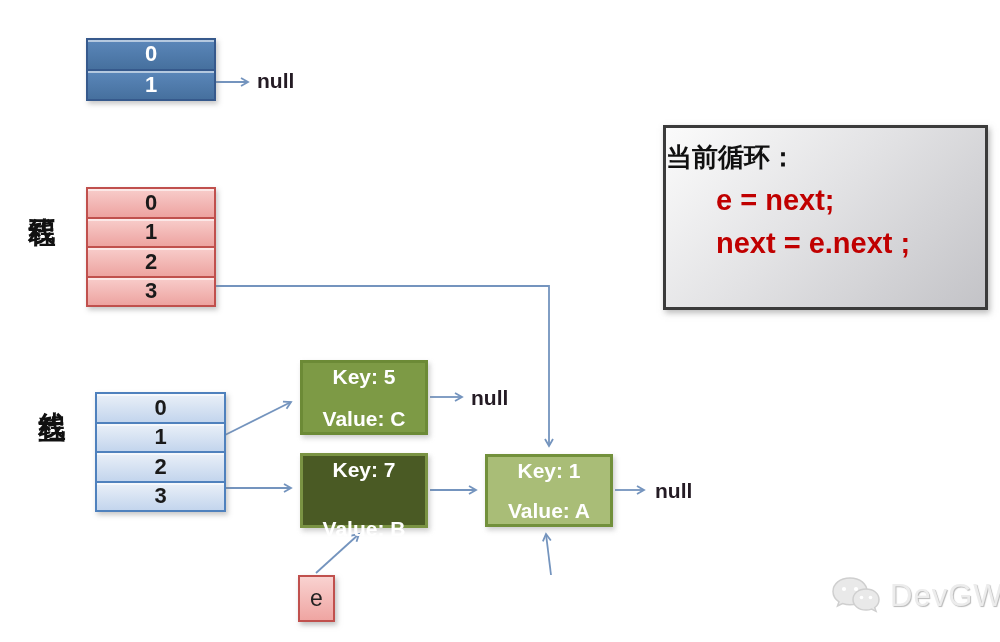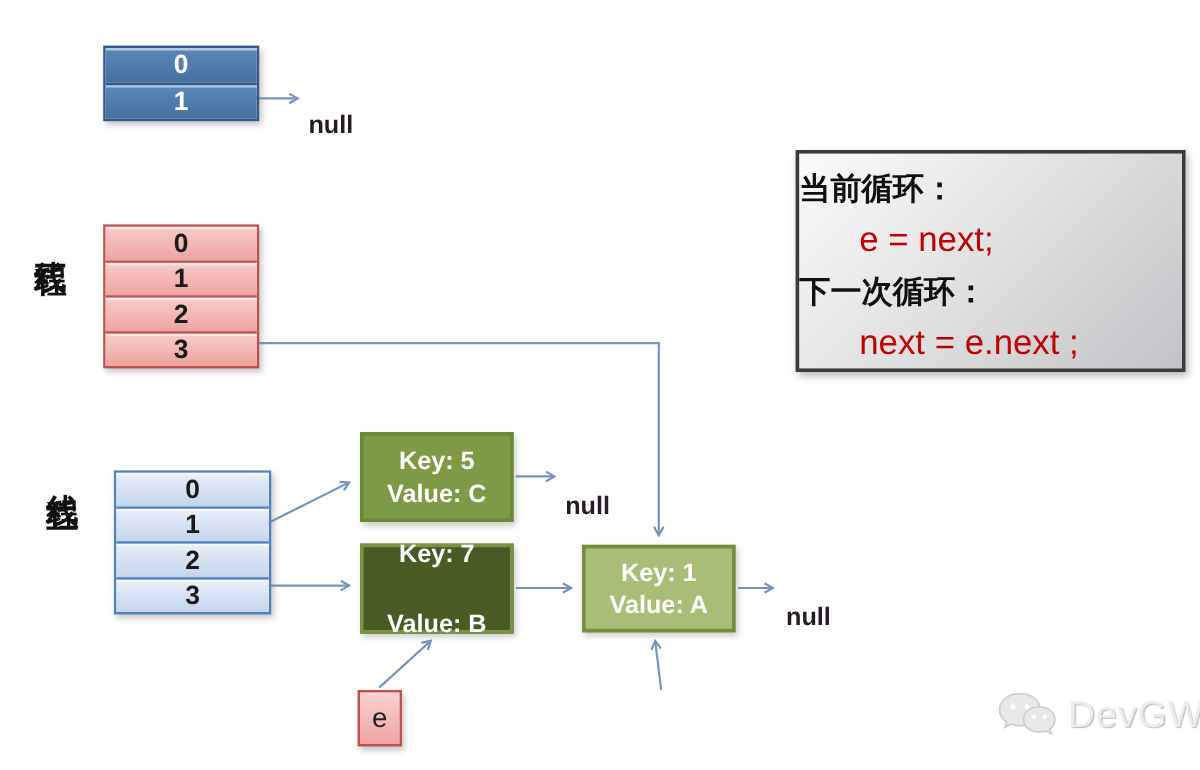--- a/index.html
+++ b/index.html
@@ -17,43 +17,43 @@
     box-shadow:inset 0 2px 0 rgba(255,255,255,.55);}
   .tbl-darkblue{border:2px solid #36598C;}
   .tbl-darkblue .cell{background:linear-gradient(#5b87ba,#46709e);color:#fff;border-top:2px solid #36598C;}
   .tbl-pink{border:2px solid #C0504D;}
   .tbl-pink .cell{background:linear-gradient(#f8cdcb,#eda3a0);color:#1a1a1a;border-top:2px solid #C0504D;}
   .tbl-lightblue{border:2px solid #4F81BD;}
   .tbl-lightblue .cell{background:linear-gradient(#eaf0f8,#c3d5ed);color:#1a1a1a;border-top:2px solid #4F81BD;}
   .cell-table .cell:first-child{border-top:none;}
 
   
-  .node{position:absolute;display:flex;flex-direction:column;align-items:center;justify-content:center;
+  .node{position:absolute;display:flex;flex-direction:column;align-items:center;justify-content:space-between;
     color:#fff;font-weight:bold;font-size:21px;line-height:27px;z-index:2;
     box-shadow:2px 3px 5px rgba(130,130,130,.4);}
   .node-c{background:#7D9A45;border:3px solid #6c8a36;}
   .node-b{background:#4A5A24;border:3px solid #7a9343;gap:32px;}
   .node-a{background:#A9BD77;border:3px solid #72903b;}
 
   
   .ptr{position:absolute;display:flex;align-items:center;justify-content:center;
     background:linear-gradient(#f9d2d0,#efa5a2);border:2px solid #C0504D;color:#222;
     font-size:23px;z-index:2;box-shadow:2px 3px 5px rgba(130,130,130,.5);}
 
   
-  .null-label{position:absolute;font-weight:bold;font-size:21px;color:#241b24;z-index:2;margin-top:24px;}
+  .null-label{position:absolute;font-weight:bold;font-size:21px;color:#241b24;z-index:2;}
   .thread-label{position:absolute;writing-mode:vertical-rl;text-orientation:upright;
     font-weight:bold;font-size:27px;letter-spacing:6px;color:#111;z-index:2;}
 
   
   .note{position:absolute;left:663px;top:125px;width:325px;height:185px;box-sizing:border-box;
     border:3px solid #3b3b3b;background:linear-gradient(135deg,#fbfbfb 0%,#e3e3e5 45%,#c3c3c7 100%);
     padding:8px 0 0 0;z-index:2;box-shadow:2px 3px 6px rgba(120,120,120,.5);}
   .note-line{font-weight:bold;font-size:26px;line-height:43px;color:#101010;white-space:nowrap;}
-  .note-code{font-weight:normal;font-size:29px;line-height:43px;color:#C00000;padding-left:50px;white-space:nowrap;}
+  .note-code{font-weight:bold;font-size:29px;line-height:43px;color:#C00000;padding-left:50px;white-space:nowrap;}
 
   
   .watermark{position:absolute;left:830px;top:574px;display:flex;align-items:center;z-index:2;}
   .watermark .wm-text{font-size:31px;color:#ececec;letter-spacing:1px;
     text-shadow:1px 1px 1px #b9b9b9, -1px -1px 1px #ffffff;margin-left:8px;}
 </style>
 </head>
 <body>
 
 <div id="stage">
@@ -114,21 +114,20 @@
     <div>Key: 1</div>
     <div>Value: A</div>
   </div>
   <div class="null-label" style="left:655px;top:479px;">null</div>
 
   <div class="ptr" style="left:298px;top:575px;width:33px;height:43px;">e</div>
 
   <div class="note">
     <div class="note-line">当前循环：</div>
     <div class="note-code">e = next;</div>
-    <div class="note-line">下一次循环：</div>
     <div class="note-code">next = e.next ;</div>
   </div>
 
   <div class="watermark">
     <svg width="52" height="44" viewBox="0 0 52 44">
       <g fill="#e9e9e9" stroke="#cfcfcf" stroke-width="1.5">
         <path d="M20,4 C10,4 3,10 3,17.5 C3,22 5.5,25.5 9,27.8 L7.5,32 L12.5,29.5 C14.8,30.3 17.3,30.8 20,30.8 C30,30.8 37,24.8 37,17.5 C37,10 30,4 20,4 Z"></path>
         <path d="M36,15 C28.5,15 23,19.5 23,25.5 C23,31.5 28.5,36 36,36 C38,36 39.9,35.7 41.6,35.1 L46,37.3 L44.7,33.6 C47.4,31.7 49,28.8 49,25.5 C49,19.5 43.5,15 36,15 Z"></path>
       </g>
       <g fill="#ffffff">

